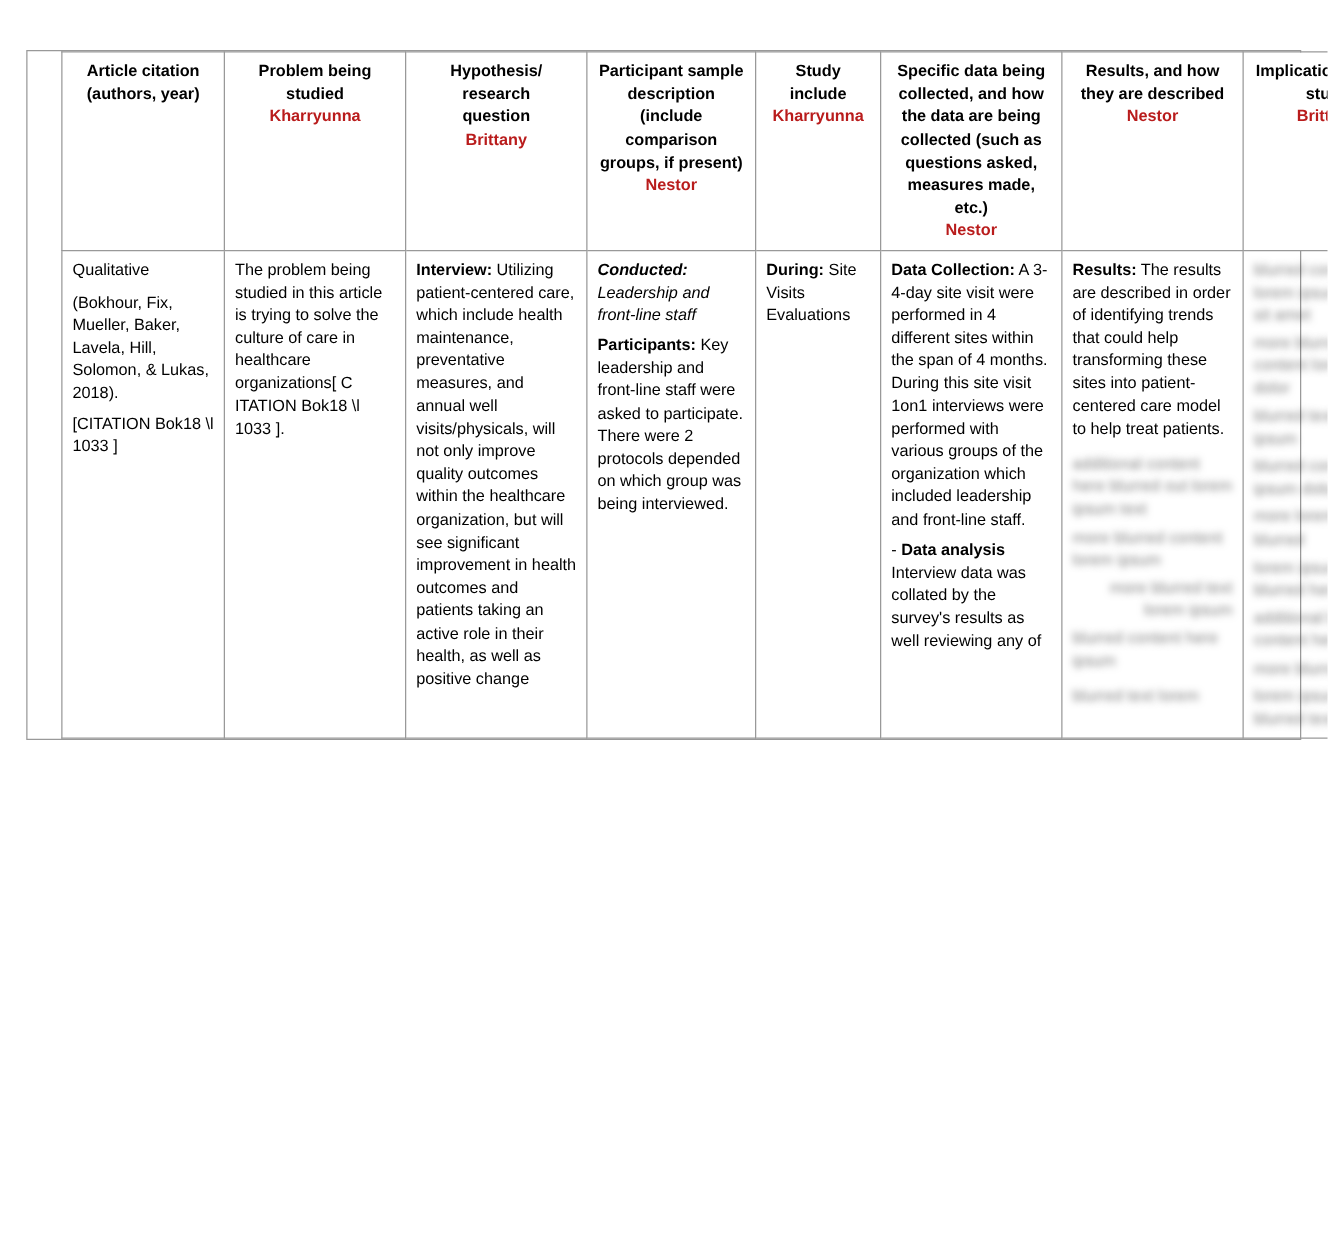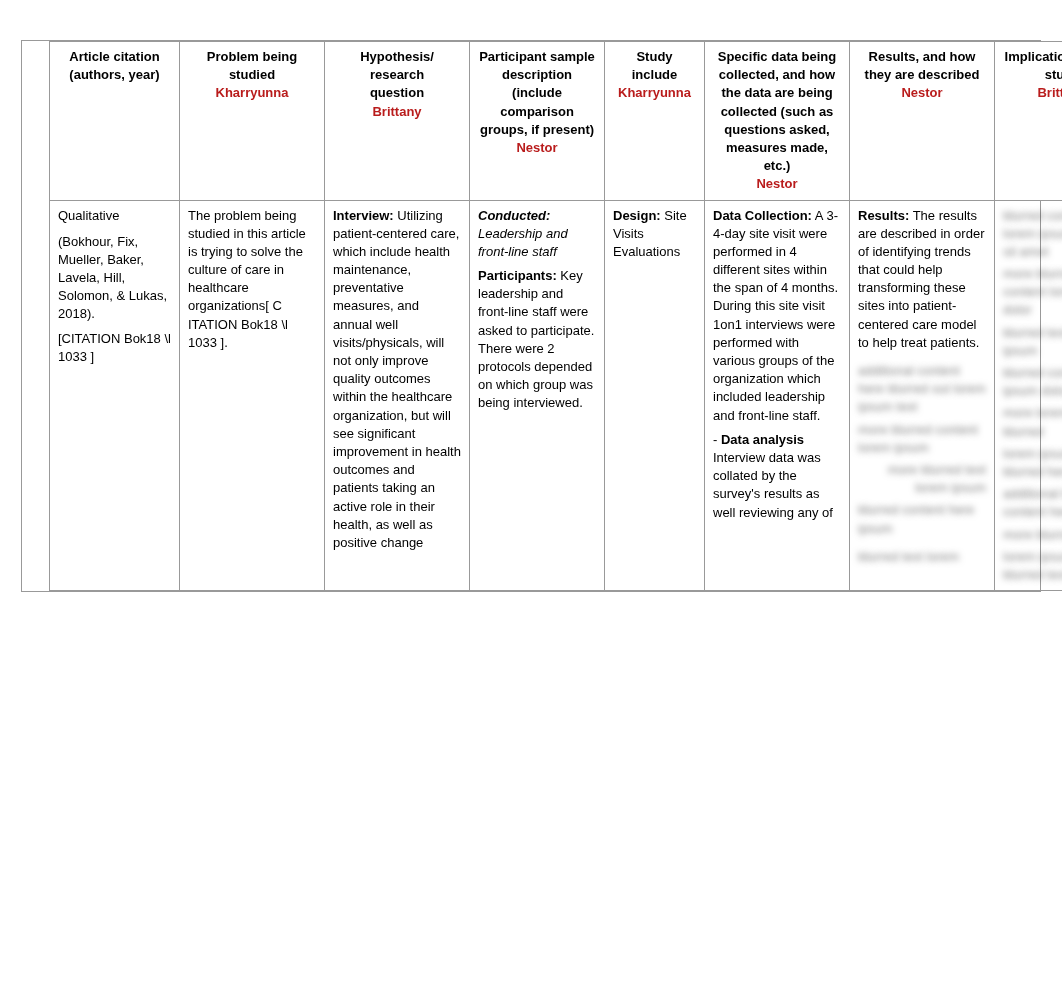--- a/index.html
+++ b/index.html
@@ -124,21 +124,21 @@
         <td>
           <span><span class="bold">Interview:</span> Utilizing patient-centered care, which include health maintenance, preventative measures, and annual well visits/physicals, will not only improve quality outcomes within the healthcare organization, but will see significant improvement in health outcomes and patients taking an active role in their health, as well as positive change</span>
         </td>
 
         <td>
           <div style="margin-bottom:6px;font-style:italic;"><span class="bold">Conducted:</span> Leadership and front-line staff</div>
           <div><span class="bold">Participants:</span> Key leadership and front-line staff were asked to participate. There were 2 protocols depended on which group was being interviewed.</div>
         </td>
 
         <td>
-          <span><span class="bold">Design:</span> Site Visits Evaluations</span>
+          <span><span class="bold">During:</span> Site Visits Evaluations</span>
         </td>
 
         <td>
           <div style="margin-bottom:6px;">
             <span class="bold">Data Collection:</span> A 3-4-day site visit were performed in 4 different sites within the span of 4 months. During this site visit 1on1 interviews were performed with various groups of the organization which included leadership and front-line staff.
           </div>
           <div>
             - <span class="bold">Data analysis</span> Interview data was collated by the survey's results as well reviewing any of
           </div>
         </td>

